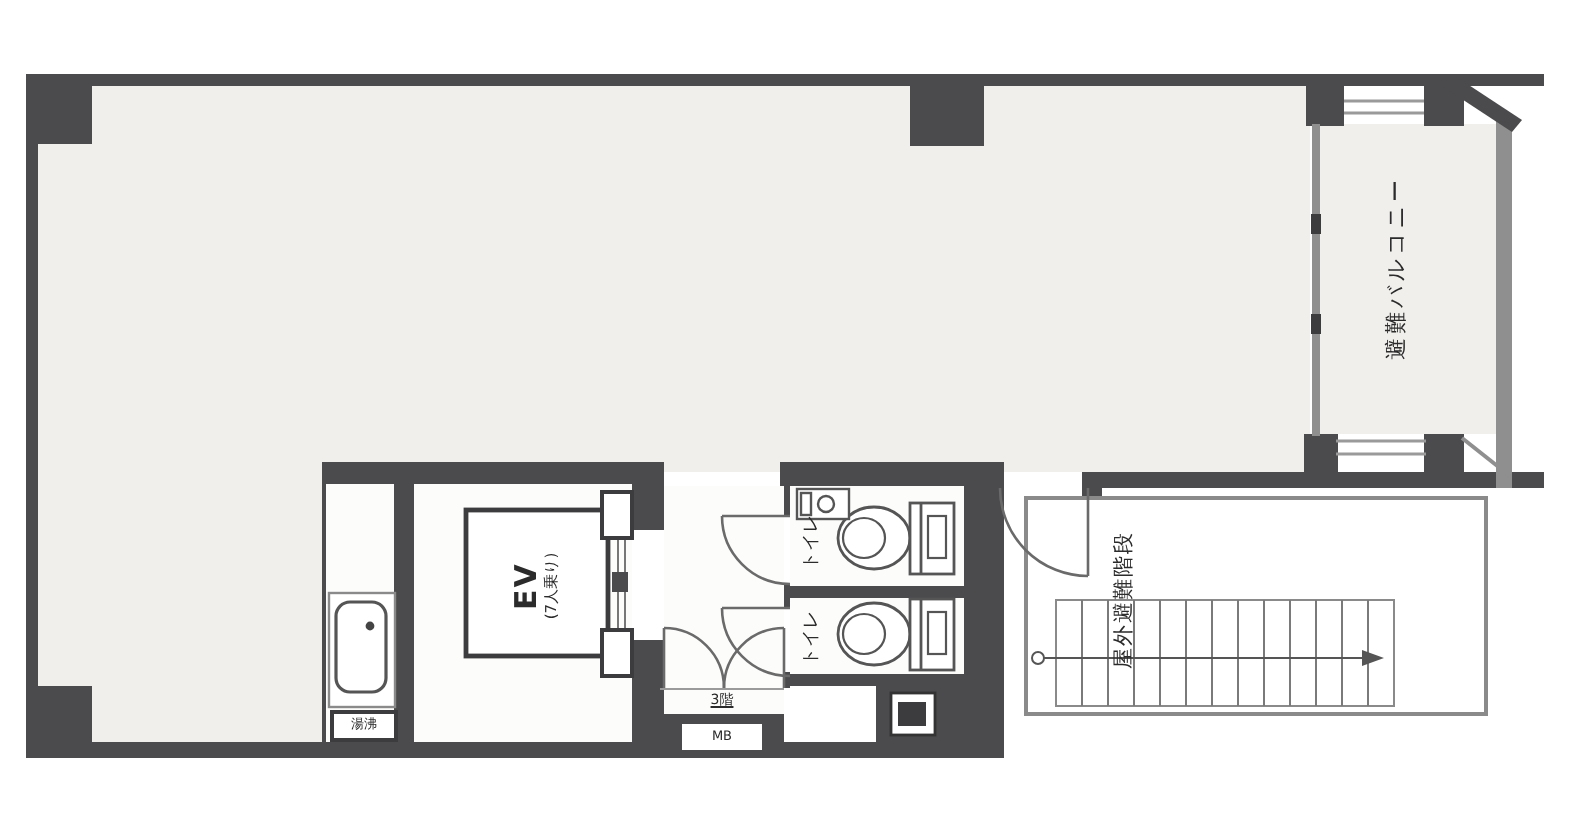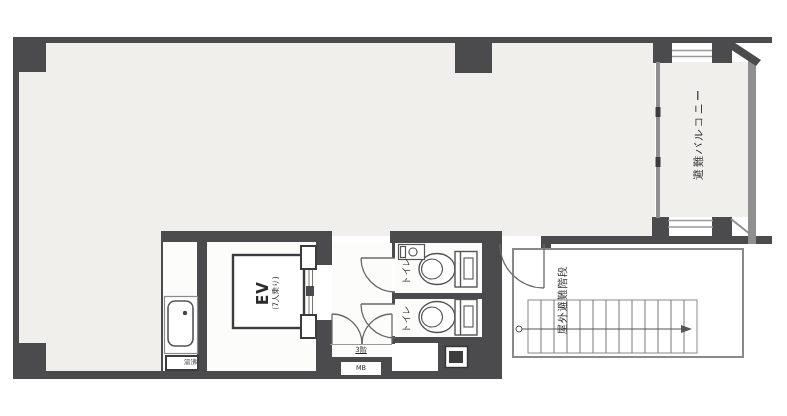--- a/index.html
+++ b/index.html
@@ -6,21 +6,21 @@
   #plan{position:relative;width:787px;height:416px;background:#ffffff;overflow:hidden;
         font-family:"DejaVu Sans","Liberation Sans",sans-serif;}
   .abs{position:absolute;}
   .wall{position:absolute;background:#4b4b4d;}
   .gwall{position:absolute;background:#8f8f90;}
   .fill{position:absolute;background:#f0efec;}
   .wfill{position:absolute;background:#fcfcfb;}
   .lbl{position:absolute;color:#2b2b2b;white-space:nowrap;text-align:center;line-height:1.15;}
   .rot{transform:translate(-50%,-50%) rotate(-90deg);transform-origin:center;}
   .smallbox{position:absolute;background:#fff;border:2px solid #3c3c3e;display:flex;
-            align-items:center;justify-content:flex-end;}
+            align-items:center;justify-content:center;}
   svg{position:absolute;left:0;top:0;}
 </style>
 </head>
 <body>
 
 <div id="plan">
 
   <div class="fill" style="left:19px;top:43px;width:636px;height:193px;"></div>
   <div class="fill" style="left:19px;top:236px;width:142px;height:135px;"></div>
   <div class="fill" style="left:660px;top:62px;width:88px;height:155px;"></div>

